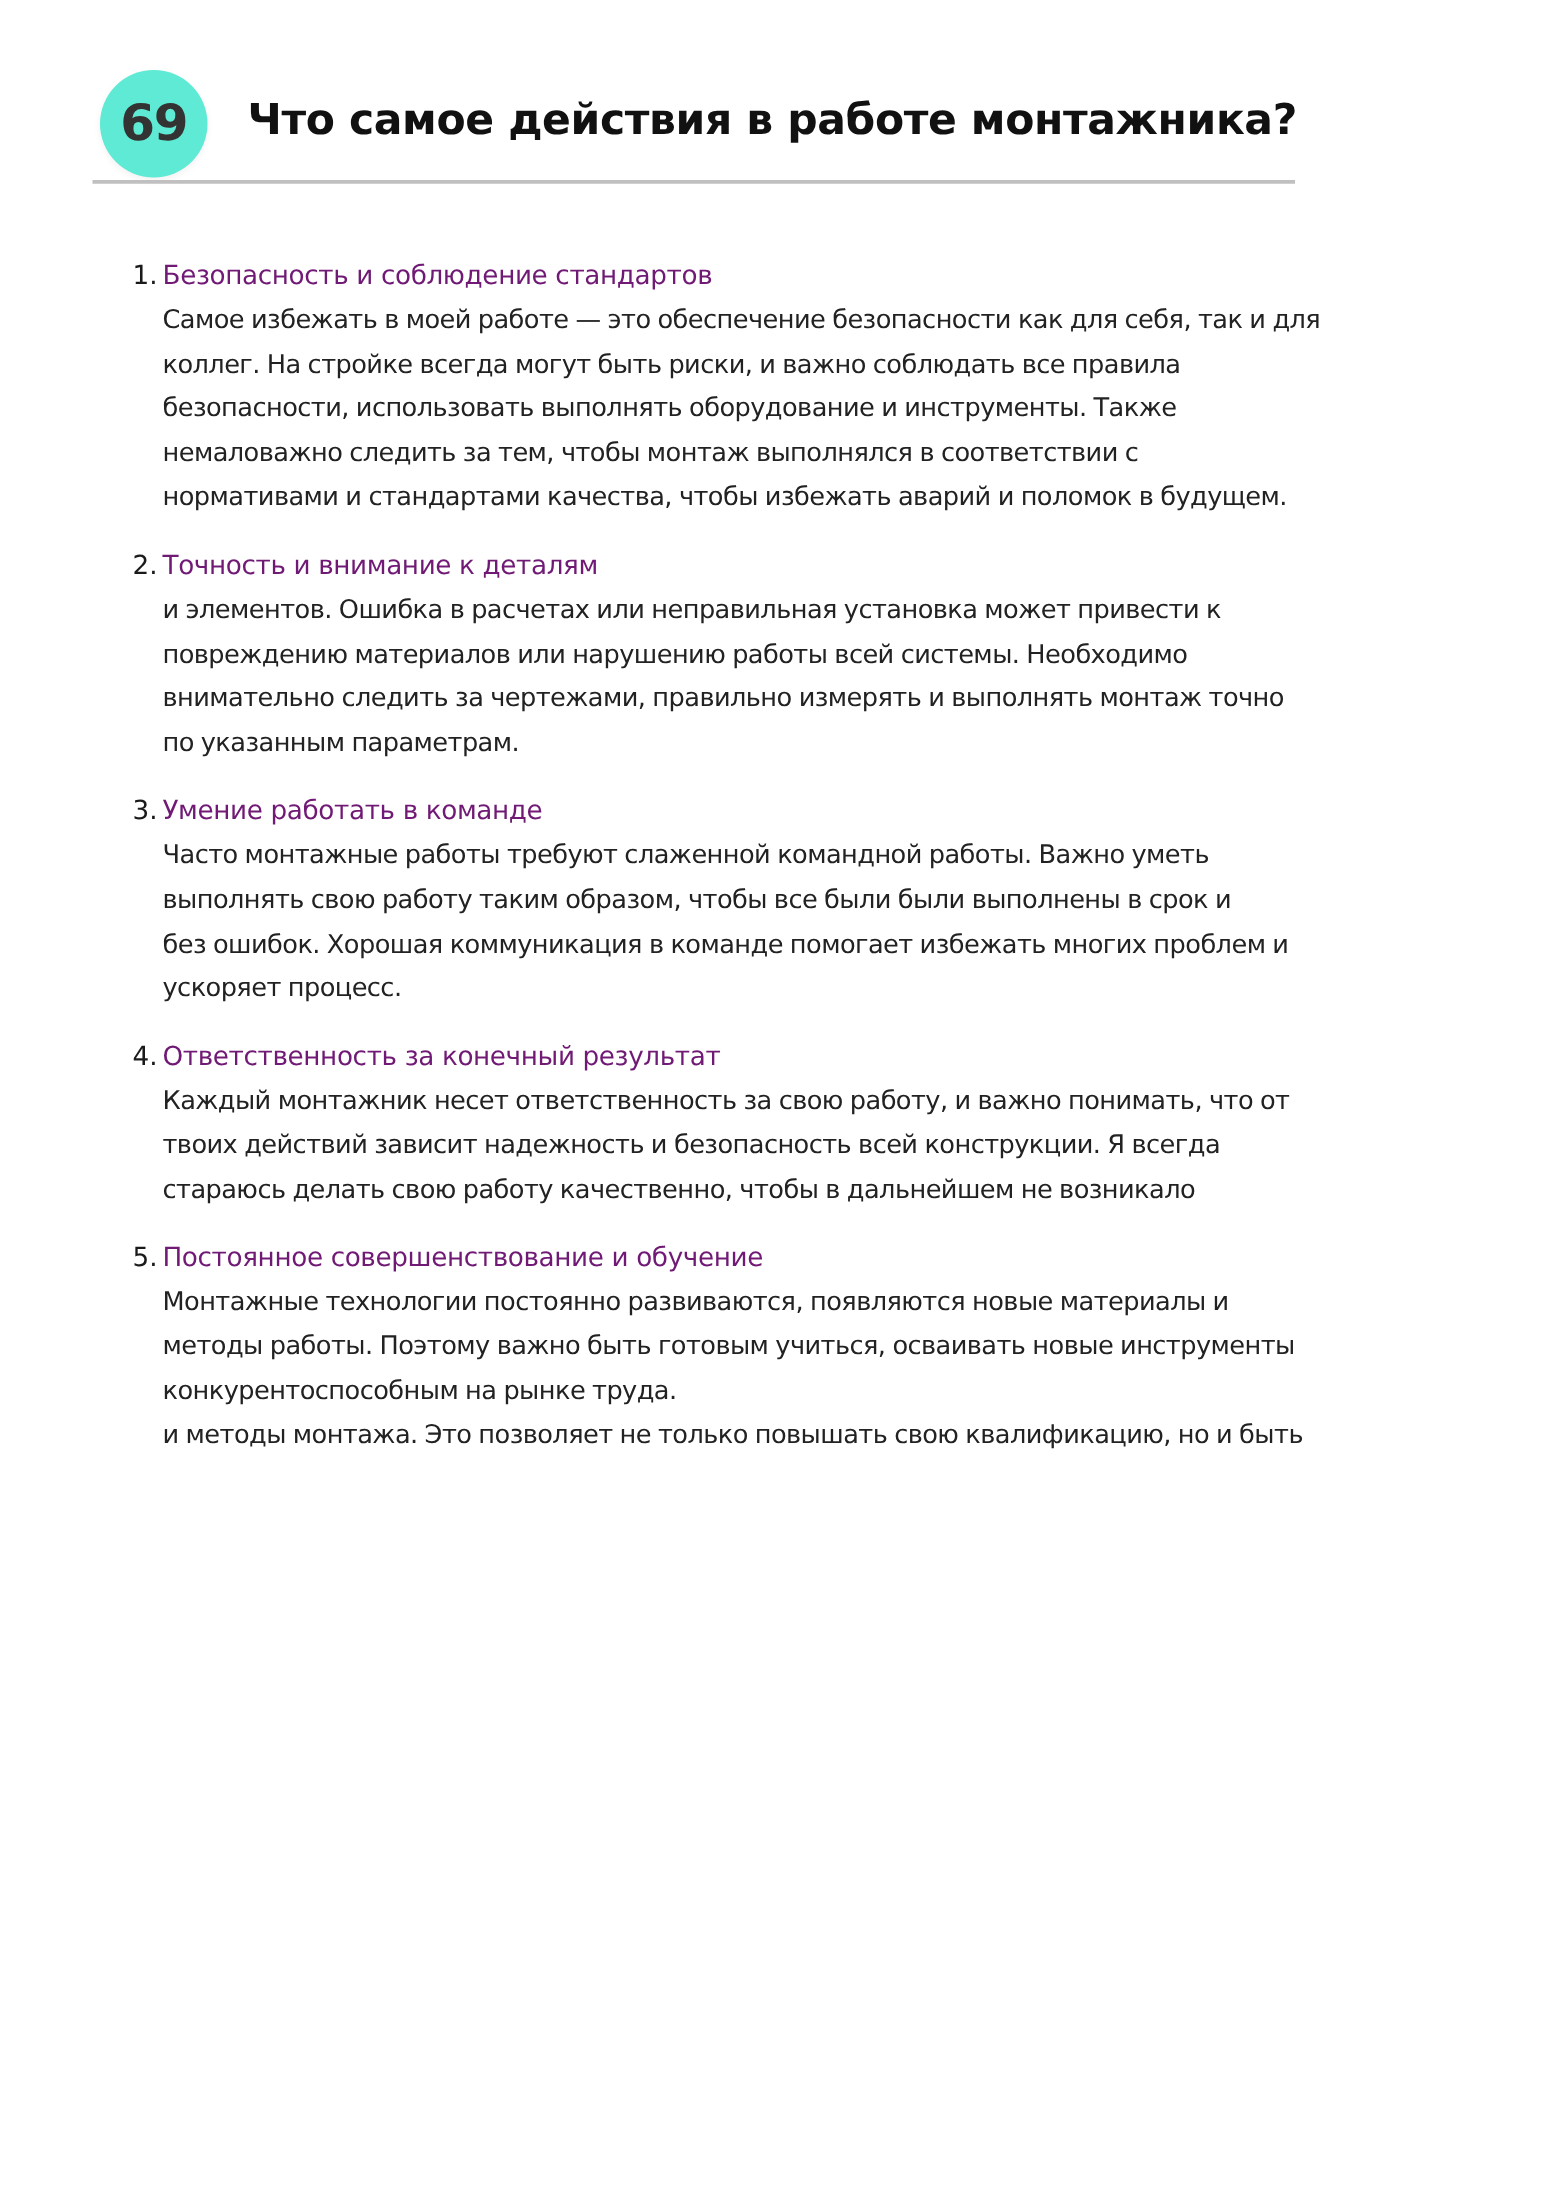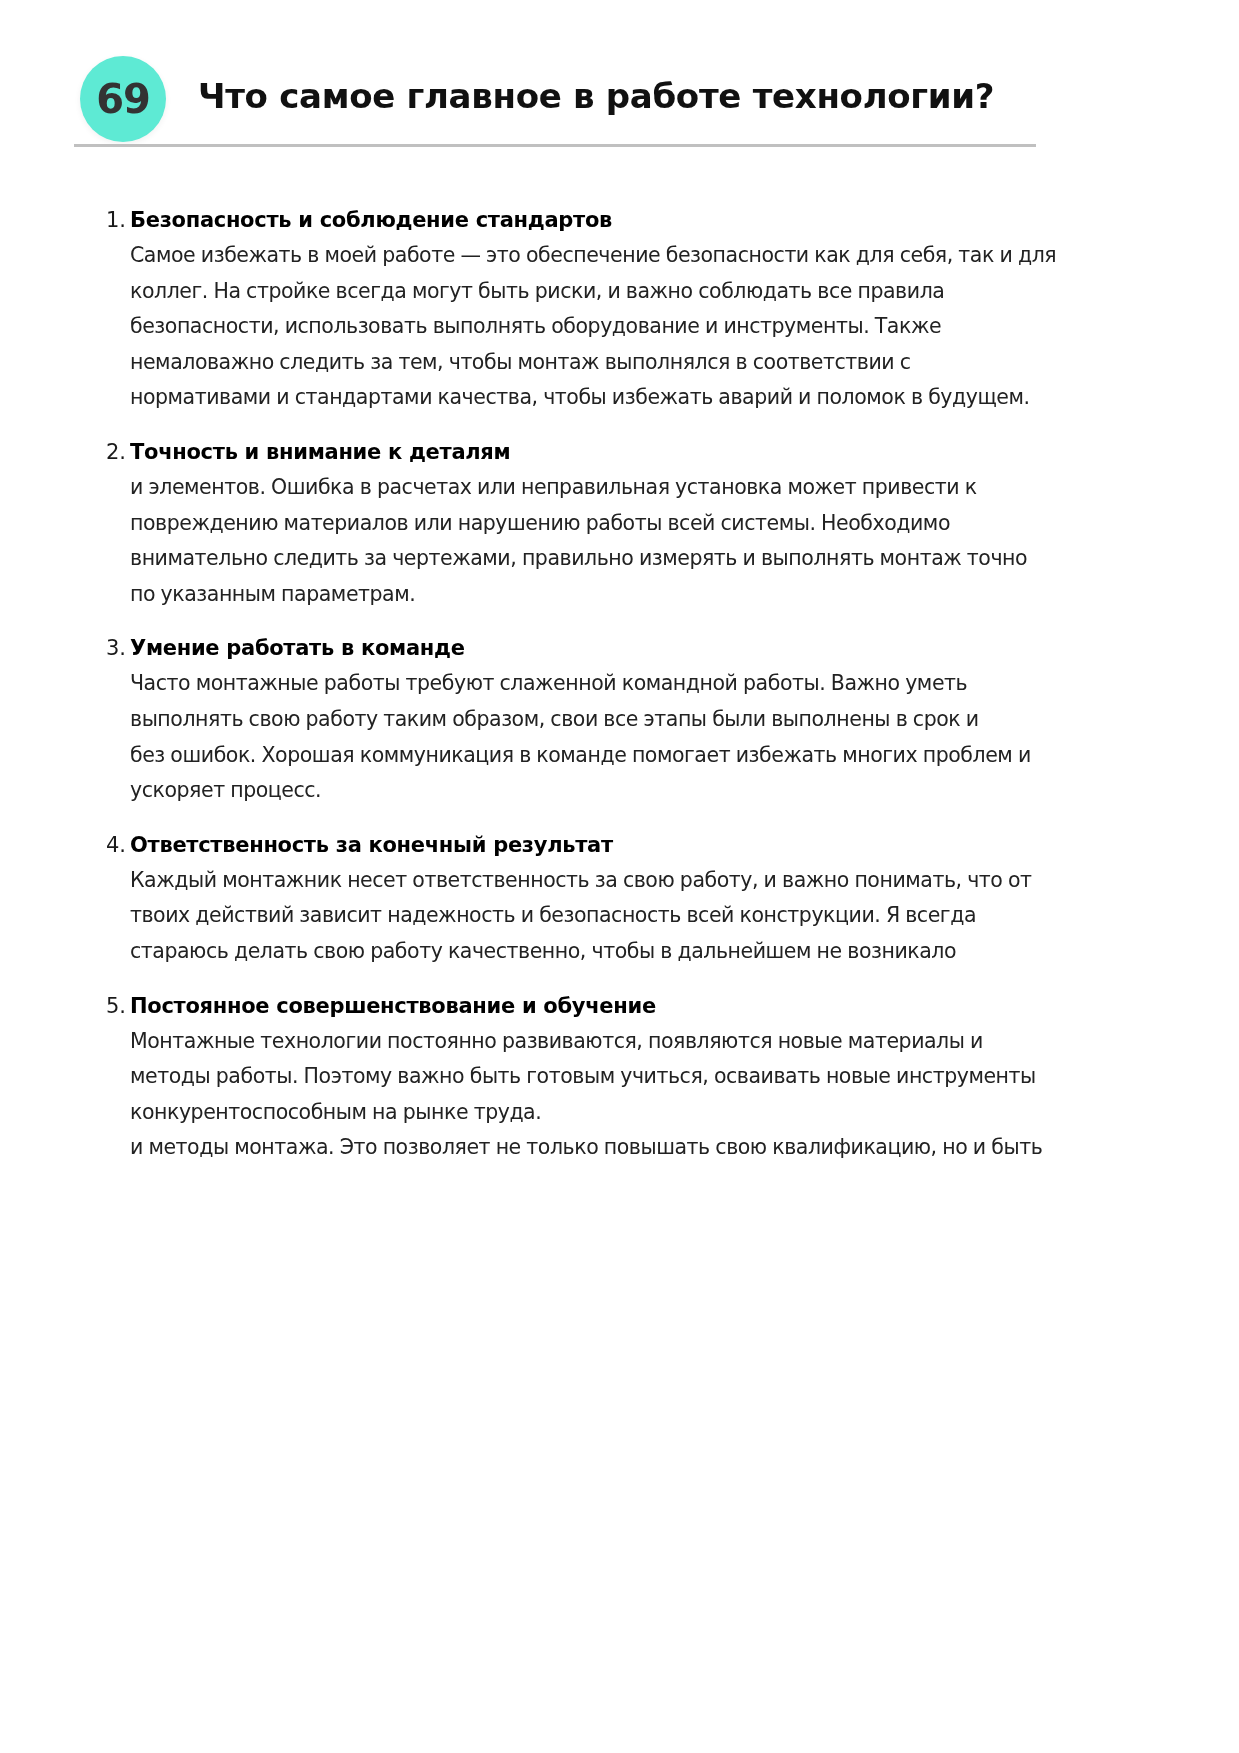--- a/index.html
+++ b/index.html
@@ -74,24 +74,24 @@
     }
     .item-num {
       position: absolute;
       left: 0;
       top: 0;
       font-size: 21px;
       line-height: 36px;
       color: #1a1a1a;
     }
     .item-heading {
-      font-weight: bold;
+      font-weight: normal;
       font-size: 21px;
       line-height: 36px;
-      color: #000000;
+      color: #701a75;
       display: block;
       white-space: nowrap;
       letter-spacing: -0.3px;
     }
     .item-body {
       font-size: 20.5px;
       line-height: 35.6px;
       color: #222222;
       margin: 0;
       letter-spacing: -0.45px;
@@ -100,21 +100,21 @@
     .item-body span {
       display: block;
       white-space: nowrap;
     }
   </style>
 </head>
 <body>
 
 <div class="header">
   <div class="badge">69</div>
-  <h1 class="title" style="margin:0;">Что самое главное в работе технологии?</h1>
+  <h1 class="title" style="margin:0;">Что самое действия в работе монтажника?</h1>
 </div>
 <div class="rule"></div>
 
 <ol class="list">
   <li class="item">
     <span class="item-num">1.</span>
     <span class="item-heading">Безопасность и соблюдение стандартов</span>
     <p class="item-body">
       <span>Самое избежать в моей работе — это обеспечение безопасности как для себя, так и для</span>
       <span>коллег. На стройке всегда могут быть риски, и важно соблюдать все правила</span>
@@ -131,21 +131,21 @@
       <span>повреждению материалов или нарушению работы всей системы. Необходимо</span>
       <span>внимательно следить за чертежами, правильно измерять и выполнять монтаж точно</span>
       <span>по указанным параметрам.</span>
     </p>
   </li>
   <li class="item">
     <span class="item-num">3.</span>
     <span class="item-heading">Умение работать в команде</span>
     <p class="item-body">
       <span>Часто монтажные работы требуют слаженной командной работы. Важно уметь</span>
-      <span>выполнять свою работу таким образом, свои все этапы были выполнены в срок и</span>
+      <span>выполнять свою работу таким образом, чтобы все были были выполнены в срок и</span>
       <span>без ошибок. Хорошая коммуникация в команде помогает избежать многих проблем и</span>
       <span>ускоряет процесс.</span>
     </p>
   </li>
   <li class="item">
     <span class="item-num">4.</span>
     <span class="item-heading">Ответственность за конечный результат</span>
     <p class="item-body">
       <span>Каждый монтажник несет ответственность за свою работу, и важно понимать, что от</span>
       <span>твоих действий зависит надежность и безопасность всей конструкции. Я всегда</span>

